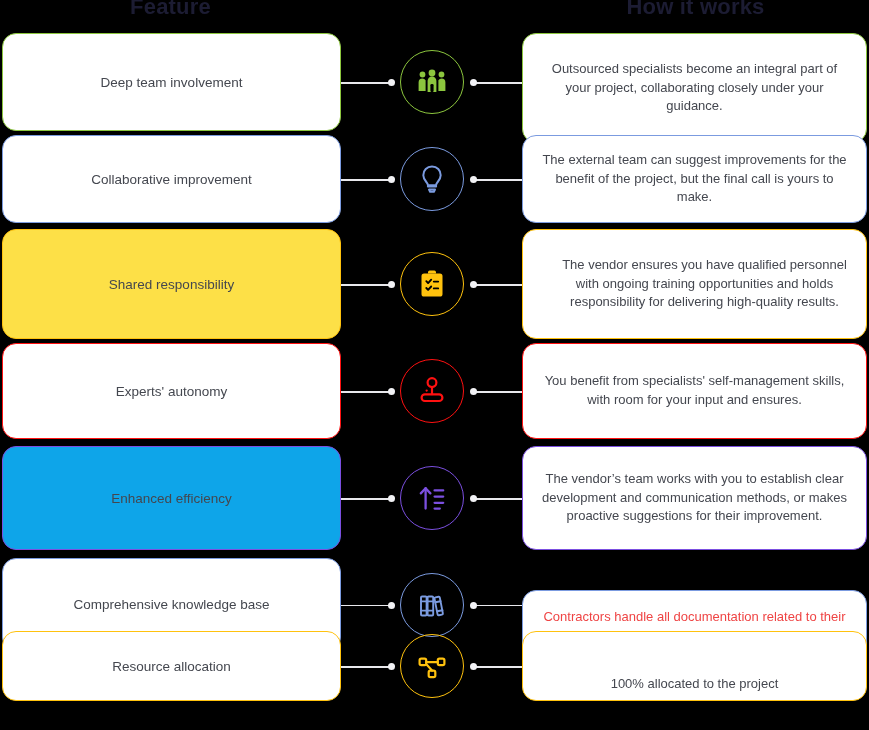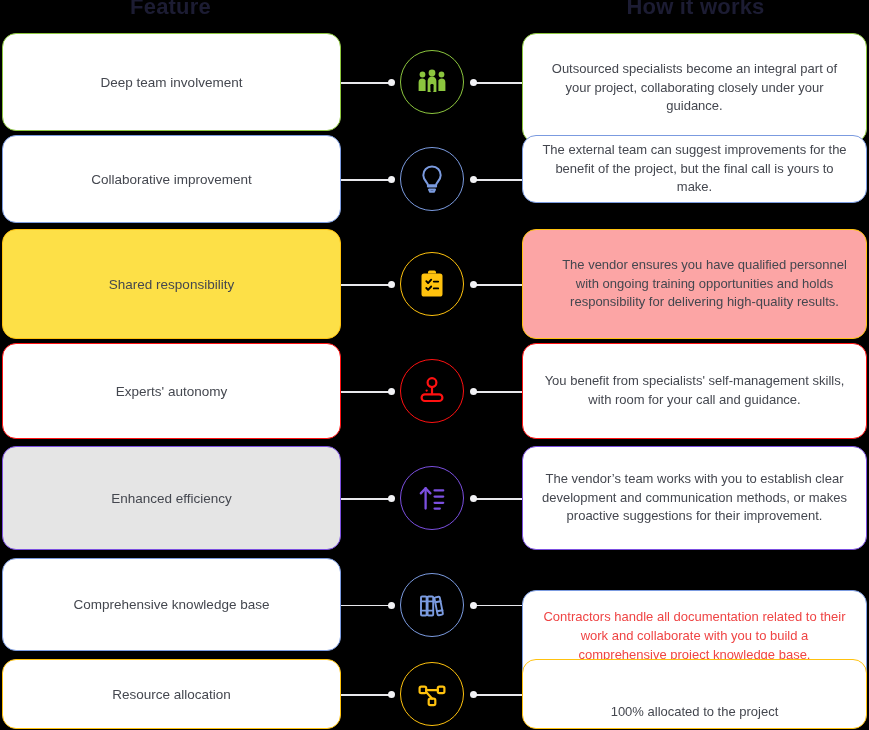--- a/index.html
+++ b/index.html
@@ -111,21 +111,21 @@
         </div>
         <div class="icon-wrap" style="height: 88px;">
           <div class="icon-circle" style="color: rgb(123, 155, 224);">
             <svg width="34" height="34" viewBox="0 0 34 34" fill="none" stroke="currentColor" stroke-width="2" stroke-linecap="round" stroke-linejoin="round">
       <path d="M17 4.5c-5.1 0-8.7 3.9-8.7 8.7 0 3.3 1.9 5.5 3.3 7.2.8 1 1.3 1.8 1.3 2.9h8.2c0-1.1.5-1.9 1.3-2.9 1.4-1.7 3.3-3.9 3.3-7.2 0-4.8-3.6-8.7-8.7-8.7z"></path>
       <path d="M12.9 24.4h8.2"></path>
       <path d="M14 27.6h6l-1.1 2.2h-3.8z"></path>
     </svg>
           </div>
         </div>
-        <div class="card card-right" style="height: 68px; border-color: rgb(123, 155, 224); background: rgb(255, 255, 255); color: rgb(68, 71, 79);">
+        <div class="card card-right" style="height: 88px; border-color: rgb(123, 155, 224); background: rgb(255, 255, 255); color: rgb(68, 71, 79);">
           <span class="txt">The external team can suggest improvements for the benefit of the project, but the final call is yours to make.</span>
         </div>
       </div>
       <div class="row" style="top: 229px; height: 110px;">
         <div class="conn conn-left" style="top: 55px; background: rgb(232, 232, 236);"></div>
         <div class="conn conn-right" style="top: 55px; background: rgb(232, 232, 236);"></div>
         <div class="dot dot-left" style="top: 52px;"></div>
         <div class="dot dot-right" style="top: 52px;"></div>
         <div class="card card-left" style="height: 110px; border-color: rgb(255, 194, 14); background: #fde047; color: rgb(68, 71, 79);">
           <span>Shared responsibility</span>
@@ -134,21 +134,21 @@
           <div class="icon-circle" style="color: rgb(255, 194, 14);">
             <svg width="34" height="34" viewBox="0 0 34 34" fill="none" stroke="currentColor" stroke-width="2" stroke-linecap="round" stroke-linejoin="round">
       <rect x="6.5" y="6.5" width="21" height="23" rx="2.6" fill="currentColor" stroke="none"></rect>
       <path d="M13 6.5V5.2A1.7 1.7 0 0 1 14.7 3.5h4.6A1.7 1.7 0 0 1 21 5.2V6.5z" fill="currentColor" stroke="none"></path>
       <path d="M11.3 14.2l1.8 1.9 3.1-3.4" stroke="#000" stroke-width="1.9"></path>
       <path d="M11.3 21l1.8 1.9 3.1-3.4" stroke="#000" stroke-width="1.9"></path>
       <path d="M18.8 14.6h4.4M18.8 21.4h4.4" stroke="#000" stroke-width="1.9"></path>
     </svg>
           </div>
         </div>
-        <div class="card card-right" style="height: 110px; border-color: rgb(255, 194, 14); background: #fca5a5; color: rgb(68, 71, 79); padding-left: 36px;">
+        <div class="card card-right" style="height: 110px; border-color: rgb(255, 194, 14); background: #ffffff; color: rgb(68, 71, 79); padding-left: 36px;">
           <span class="txt">The vendor ensures you have qualified personnel with ongoing training opportunities and holds responsibility for delivering high-quality results.</span>
         </div>
       </div>
       <div class="row" style="top: 343px; height: 96px;">
         <div class="conn conn-left" style="top: 48px; background: rgb(232, 232, 236);"></div>
         <div class="conn conn-right" style="top: 48px; background: rgb(232, 232, 236);"></div>
         <div class="dot dot-left" style="top: 45px;"></div>
         <div class="dot dot-right" style="top: 45px;"></div>
         <div class="card card-left" style="height: 96px; border-color: rgb(255, 17, 17); background: rgb(255, 255, 255); color: rgb(68, 71, 79);">
           <span>Experts' autonomy</span>
@@ -157,29 +157,29 @@
           <div class="icon-circle" style="color: rgb(255, 17, 17);">
             <svg width="34" height="34" viewBox="0 0 34 34" fill="none" stroke="currentColor" stroke-width="2.2" stroke-linecap="round" stroke-linejoin="round">
       <circle cx="17" cy="8.6" r="4.4"></circle>
       <path d="M17 13v7.2"></path>
       <path d="M11.6 16.6h.1"></path>
       <rect x="6.6" y="20.4" width="20.8" height="6.6" rx="3.3"></rect>
     </svg>
           </div>
         </div>
         <div class="card card-right" style="height: 96px; border-color: rgb(255, 17, 17); background: rgb(255, 255, 255); color: rgb(68, 71, 79);">
-          <span class="txt">You benefit from specialists' self-management skills, with room for your call and guidance.</span>
+          <span class="txt">You benefit from specialists' self-management skills, with room for your input and ensures.</span>
         </div>
       </div>
       <div class="row" style="top: 446px; height: 104px;">
         <div class="conn conn-left" style="top: 52px; background: rgb(232, 232, 236);"></div>
         <div class="conn conn-right" style="top: 52px; background: rgb(232, 232, 236);"></div>
         <div class="dot dot-left" style="top: 49px;"></div>
         <div class="dot dot-right" style="top: 49px;"></div>
-        <div class="card card-left" style="height: 104px; border-color: rgb(123, 79, 224); background: #e5e5e5; color: rgb(68, 71, 79);">
+        <div class="card card-left" style="height: 104px; border-color: rgb(123, 79, 224); background: #0ea5e9; color: rgb(68, 71, 79);">
           <span>Enhanced efficiency</span>
         </div>
         <div class="icon-wrap" style="height: 104px;">
           <div class="icon-circle" style="color: rgb(123, 79, 224);">
             <svg width="34" height="34" viewBox="0 0 34 34" fill="none" stroke="currentColor" stroke-width="2.3" stroke-linecap="round" stroke-linejoin="round">
       <path d="M10.6 27.5V7.2"></path>
       <path d="M5.8 12.4l4.8-5.2 4.8 5.2"></path>
       <path d="M19.6 9.4h8.6"></path>
       <path d="M19.6 15.6h8.6"></path>
       <path d="M19.6 21.8h8.6"></path>
@@ -207,21 +207,21 @@
       <path d="M6 13.4h5.6M6 22.6h5.6M12.6 13.4h5.6M12.6 22.6h5.6"></path>
       <rect x="19.3" y="9.6" width="5.4" height="18.2" rx="1.1" transform="rotate(-11 19.3 9.6)"></rect>
       <path d="M20.3 14.3l5.3-1M22.2 23.2l5.3-1"></path>
     </svg>
           </div>
         </div>
         <div class="card card-right" style="height: 93px; border-color: rgb(123, 155, 224); background: rgb(255, 255, 255); color: #ef4444; margin-top: 32px;">
           <span class="txt">Contractors handle all documentation related to their work and collaborate with you to build a comprehensive project knowledge base.</span>
         </div>
       </div>
-      <div class="row" style="top: 659px; height: 70px;">
+      <div class="row" style="top: 631px; height: 70px;">
         <div class="conn conn-left" style="top: 35px; background: rgb(232, 232, 236);"></div>
         <div class="conn conn-right" style="top: 35px; background: rgb(232, 232, 236);"></div>
         <div class="dot dot-left" style="top: 32px;"></div>
         <div class="dot dot-right" style="top: 32px;"></div>
         <div class="card card-left" style="height: 70px; border-color: rgb(255, 194, 14); background: rgb(255, 255, 255); color: rgb(68, 71, 79);">
           <span>Resource allocation</span>
         </div>
         <div class="icon-wrap" style="height: 70px;">
           <div class="icon-circle" style="color: rgb(255, 194, 14);">
             <svg width="34" height="34" viewBox="0 0 34 34" fill="none" stroke="currentColor" stroke-width="2.2" stroke-linecap="round" stroke-linejoin="round">

